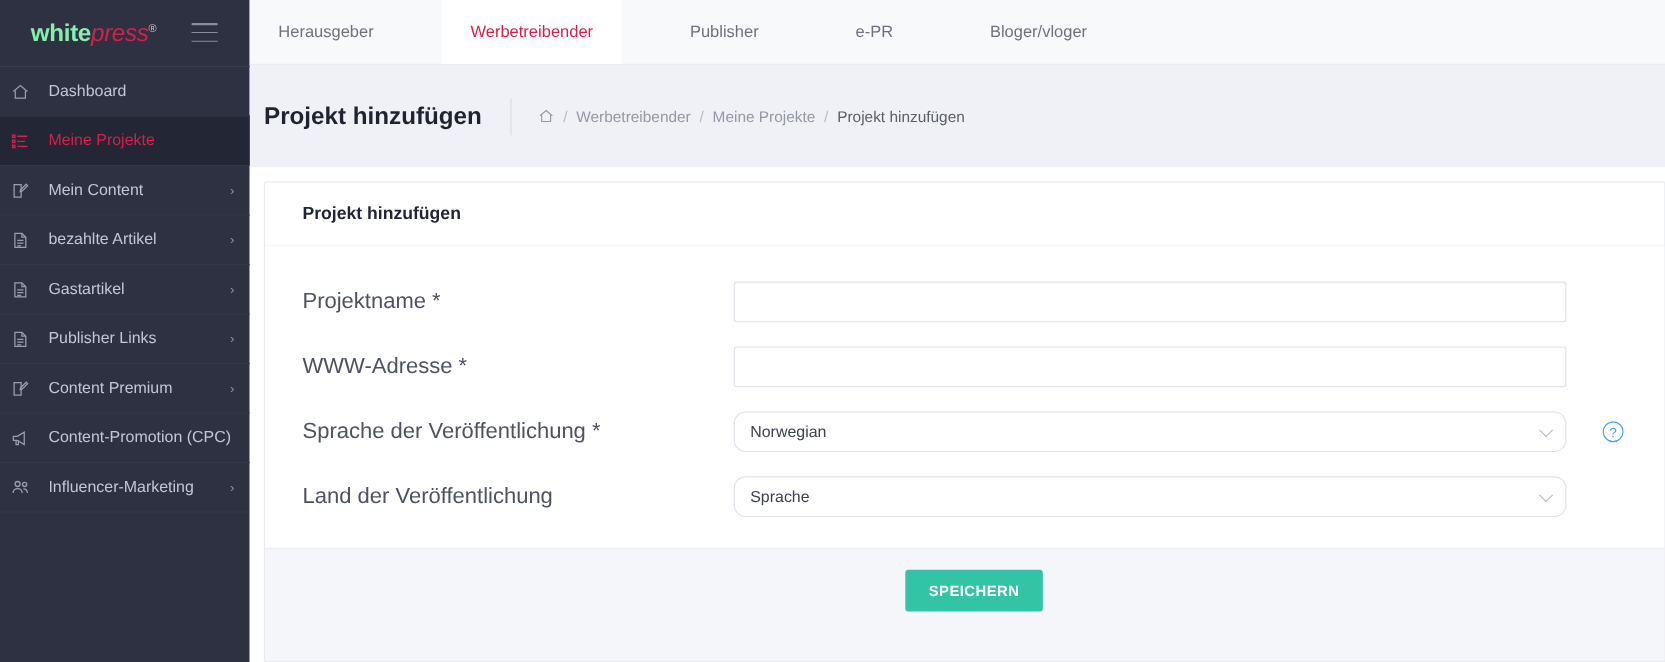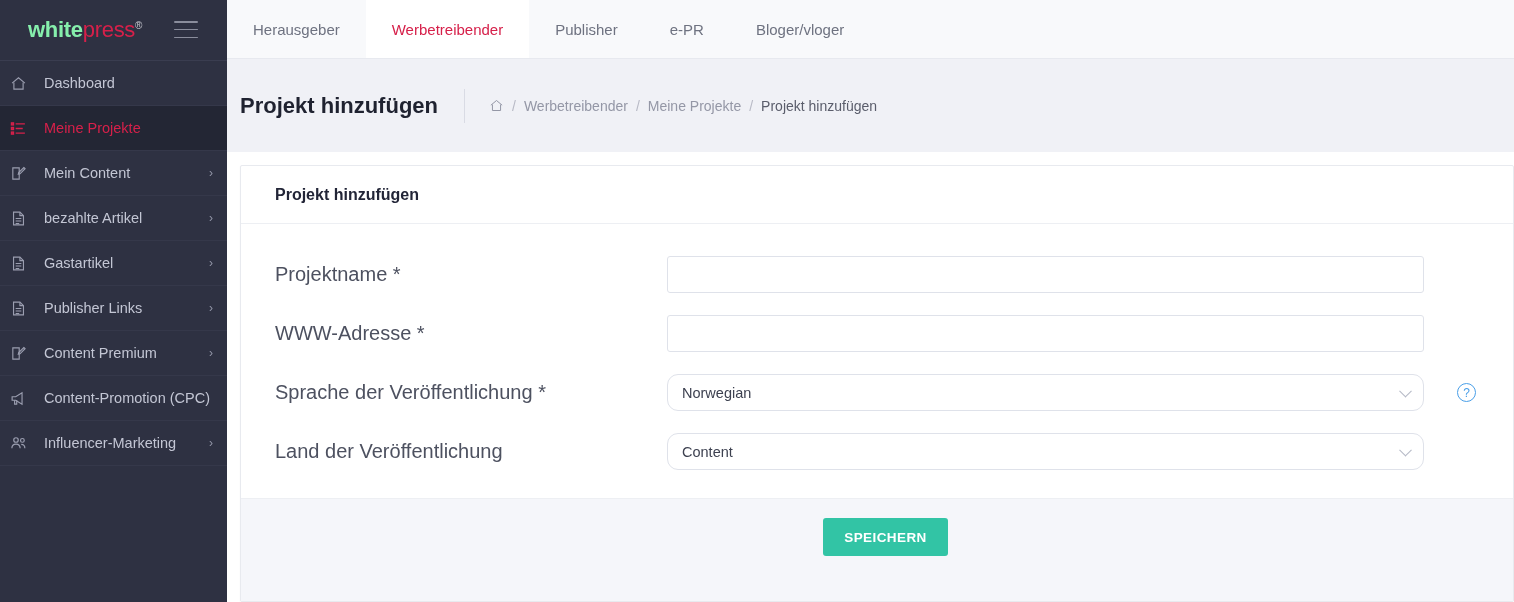--- a/index.html
+++ b/index.html
@@ -21,21 +21,21 @@
     height: 60px; min-height: 60px;
     display: flex; align-items: center;
     padding-left: 28px;
     position: relative;
   }
   .brand-logo {
     font-size: 22px; letter-spacing: -0.3px;
     white-space: nowrap;
   }
   .brand-logo .w { color: #86efac; font-weight: bold; }
-  .brand-logo .p { color: #d6204a; font-weight: 400; }
+  .brand-logo .p { color: #d6204a; font-style: italic; font-weight: 400; }
   .brand-logo .r { color: #c8c9d0; font-size: 10px; vertical-align: super; }
   .hamburger {
     position: absolute; left: 174px; top: 21px;
     width: 24px; height: 17px;
     display: flex; flex-direction: column; justify-content: space-between;
     cursor: pointer;
   }
   .hamburger i { display: block; height: 1.5px; background: #8a8d9c; border-radius: 1px; }
 
   .nav { display: flex; flex-direction: column; }
@@ -72,21 +72,21 @@
     flex: 1 1 auto; height: 602px;
     background: #ffffff;
     display: flex; flex-direction: column;
     overflow: hidden;
   }
 
   .tabbar {
     height: 59px; min-height: 59px;
     background: #f8f9fb;
     border-bottom: 1px solid #e7e9ef;
-    display: flex; align-items: stretch;
+    display: flex; align-items: stretch; gap: 36px;
   }
   .tab {
     display: flex; align-items: center; justify-content: center;
     padding: 0 26px;
     font-size: 15px; color: #6e7280;
     cursor: pointer; white-space: nowrap;
   }
   .tab.active { background: #ffffff; color: #d6204a; }
 
   .pagehead {
@@ -367,21 +367,21 @@
                 <span class="caret"></span>
               </div>
               <div class="help-icon">?</div>
             </div>
           </div>
 
           <div class="form-row">
             <div class="form-label">Land der Veröffentlichung</div>
             <div class="field-wrap">
               <div class="select-box">
-                <div class="select">Content</div>
+                <div class="select">Sprache</div>
                 <span class="caret"></span>
               </div>
             </div>
           </div>
 
         </div>
 
         <div class="card-foot">
           <button class="save-btn">SPEICHERN</button>
         </div>

